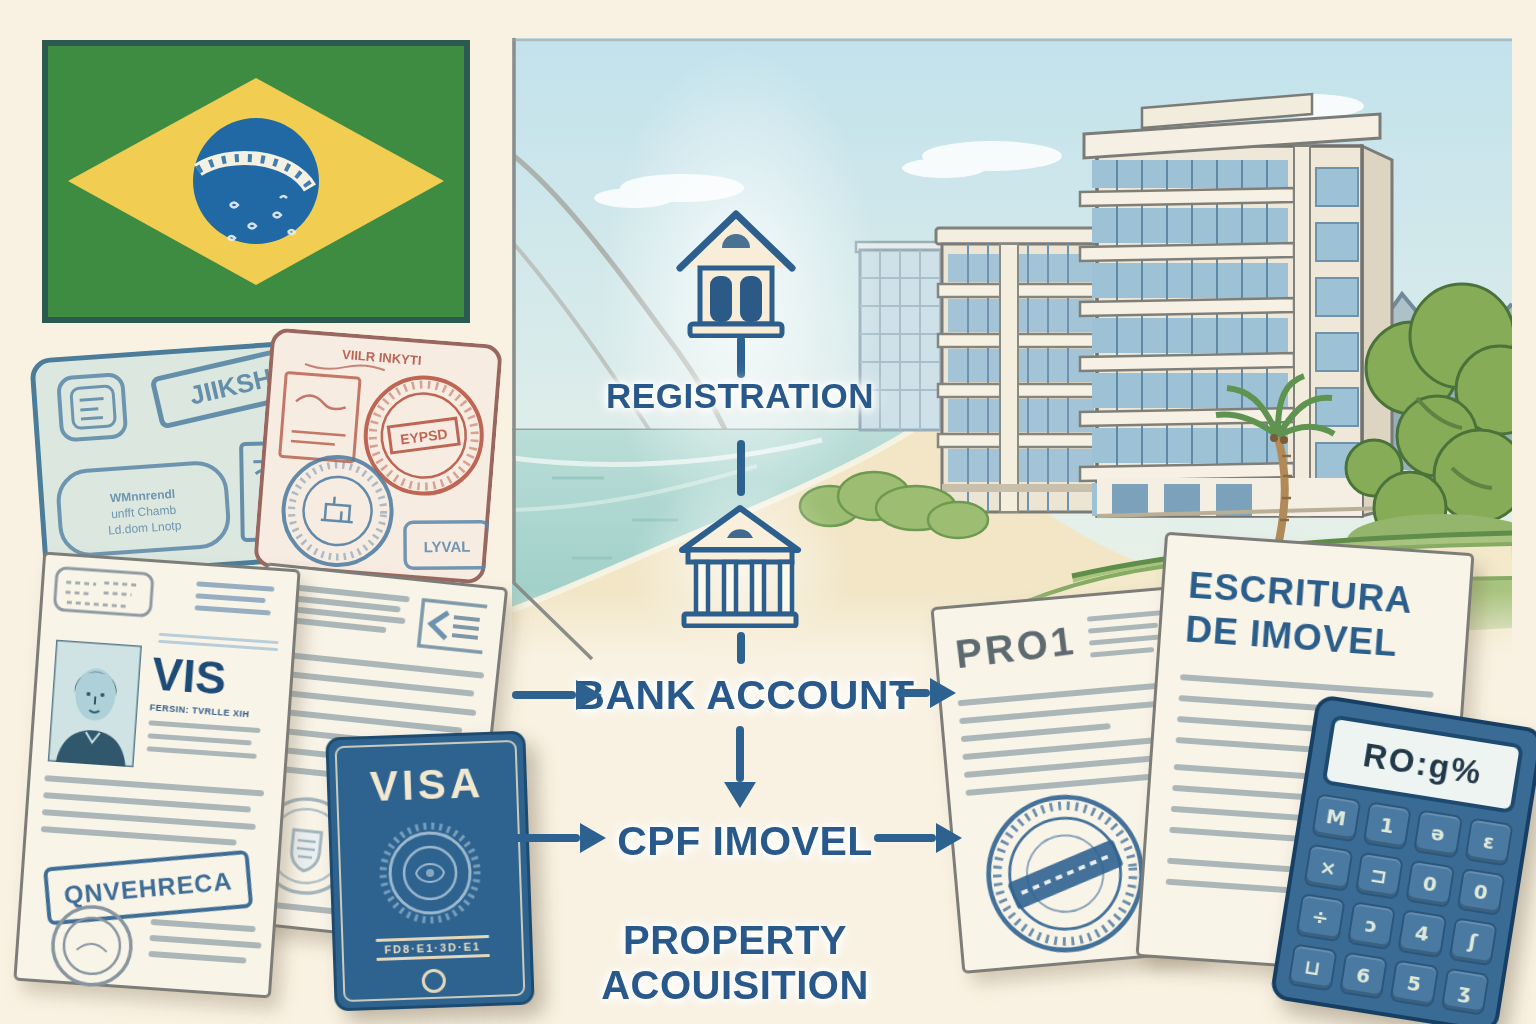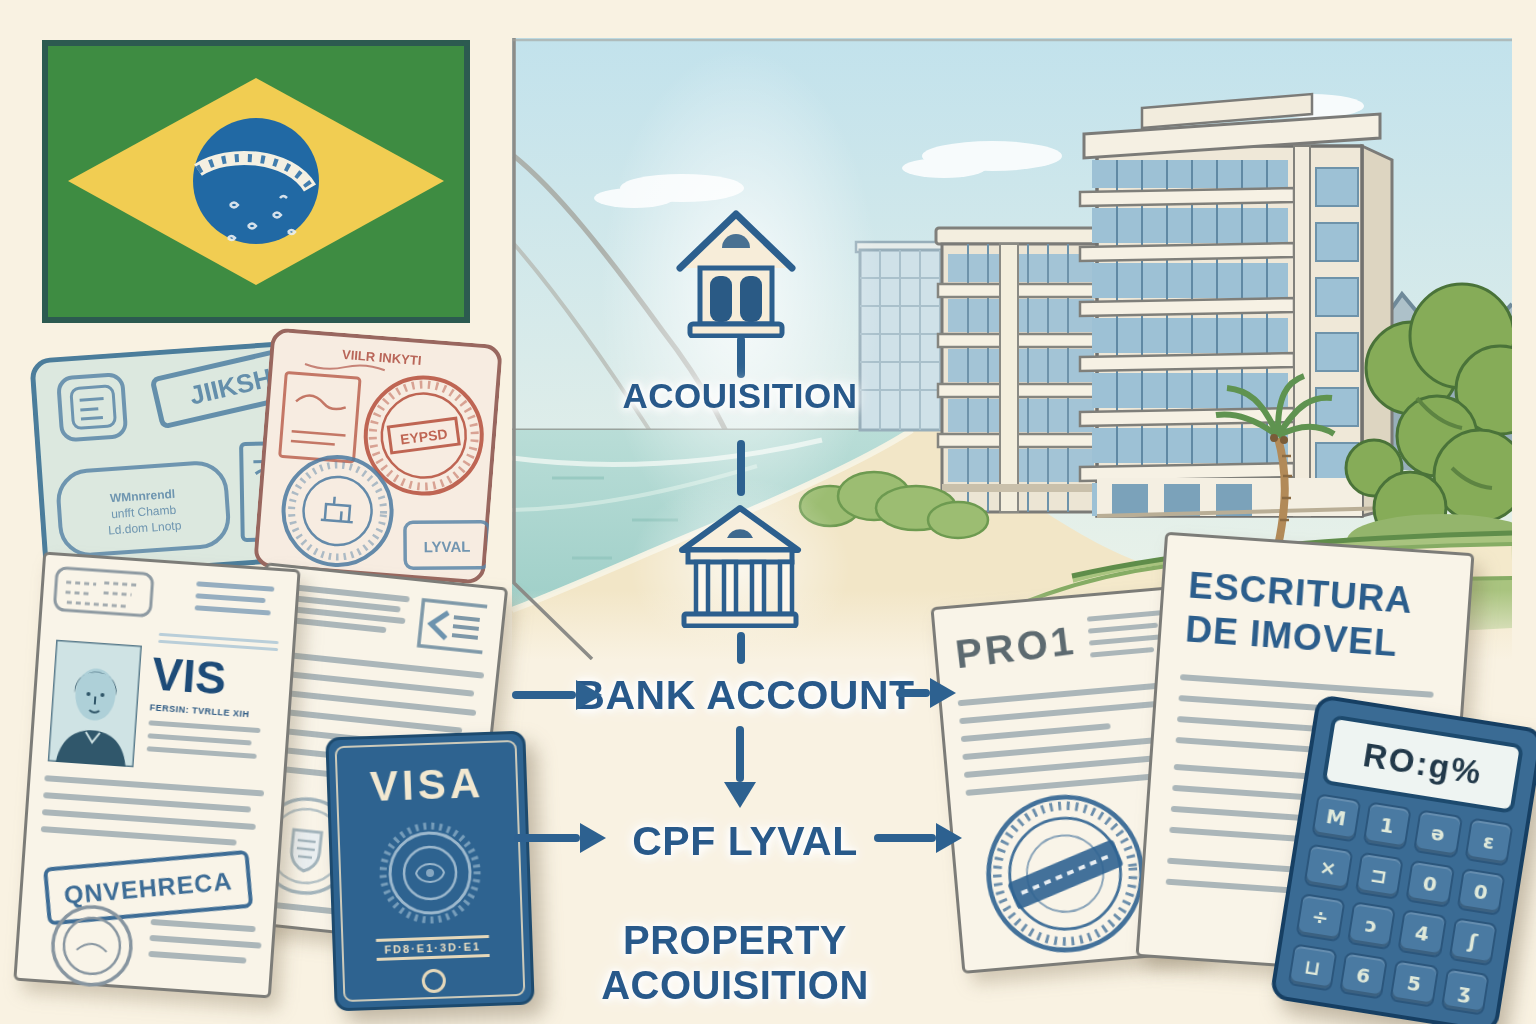--- a/index.html
+++ b/index.html
@@ -378,21 +378,21 @@
     <path d="M4,62 L60,8 L116,62" fill="none" stroke="#2c5f8e" stroke-width="7" stroke-linejoin="round" stroke-linecap="round"></path>
     <rect x="24" y="62" width="72" height="56" fill="#f7edd9" stroke="#2c5f8e" stroke-width="5"></rect>
     <path d="M46,42 A14,14 0 0 1 74,42 Z" fill="#2a5a85" opacity=".85"></path>
     <rect x="34" y="70" width="22" height="46" rx="9" fill="#2a5a85"></rect>
     <rect x="64" y="70" width="22" height="46" rx="9" fill="#2a5a85"></rect>
     <path d="M58,66 q5,9 0,14" stroke="#f7edd9" stroke-width="2.5" fill="none"></path>
     <rect x="14" y="118" width="92" height="12" rx="3" fill="#f7edd9" stroke="#2c5f8e" stroke-width="5"></rect>
   </svg>
   <div class="dash" style="left:737px;top:336px;height:42px;"></div>
 
-  <div class="flowlabel" style="left:540px;top:376px;width:400px;font-size:35px;">ACOUISITION</div>
+  <div class="flowlabel" style="left:540px;top:376px;width:400px;font-size:35px;">REGISTRATION</div>
 
   <div class="dash" style="left:737px;top:440px;height:56px;"></div>
 
   <svg class="abs" style="left:672px;top:498px;z-index:8;" width="136" height="130" viewBox="0 0 136 130">
     <polygon points="10,52 68,10 126,52" fill="#f8efdd" stroke="#2c5f8e" stroke-width="6" stroke-linejoin="round"></polygon>
     <path d="M55,40 A14,14 0 0 1 81,40 Z" fill="#2a5a85" opacity=".9"></path>
     <rect x="16" y="52" width="104" height="12" fill="#f8efdd" stroke="#2c5f8e" stroke-width="5"></rect>
     <g fill="#fdf8ec" stroke="#2c5f8e" stroke-width="4.5">
       <rect x="24" y="64" width="12" height="52"></rect>
         <rect x="52" y="64" width="12" height="52"></rect>
@@ -412,21 +412,21 @@
   <div class="arrow" style="left:896px;top:678px;">
     <div class="shaft" style="width:34px;"></div>
     <div class="tri"></div>
   </div>
 
   <div class="arrow-down" style="left:724px;top:726px;">
     <div class="shaft" style="height:56px;"></div>
     <div class="tri"></div>
   </div>
 
-  <div class="flowlabel" style="left:540px;top:818px;width:410px;font-size:41px;">CPF LYVAL</div>
+  <div class="flowlabel" style="left:540px;top:818px;width:410px;font-size:41px;">CPF IMOVEL</div>
 
   <div class="arrow" style="left:514px;top:823px;">
     <div class="shaft" style="width:66px;"></div>
     <div class="tri"></div>
   </div>
   <div class="arrow" style="left:874px;top:823px;">
     <div class="shaft" style="width:62px;"></div>
     <div class="tri"></div>
   </div>
 

